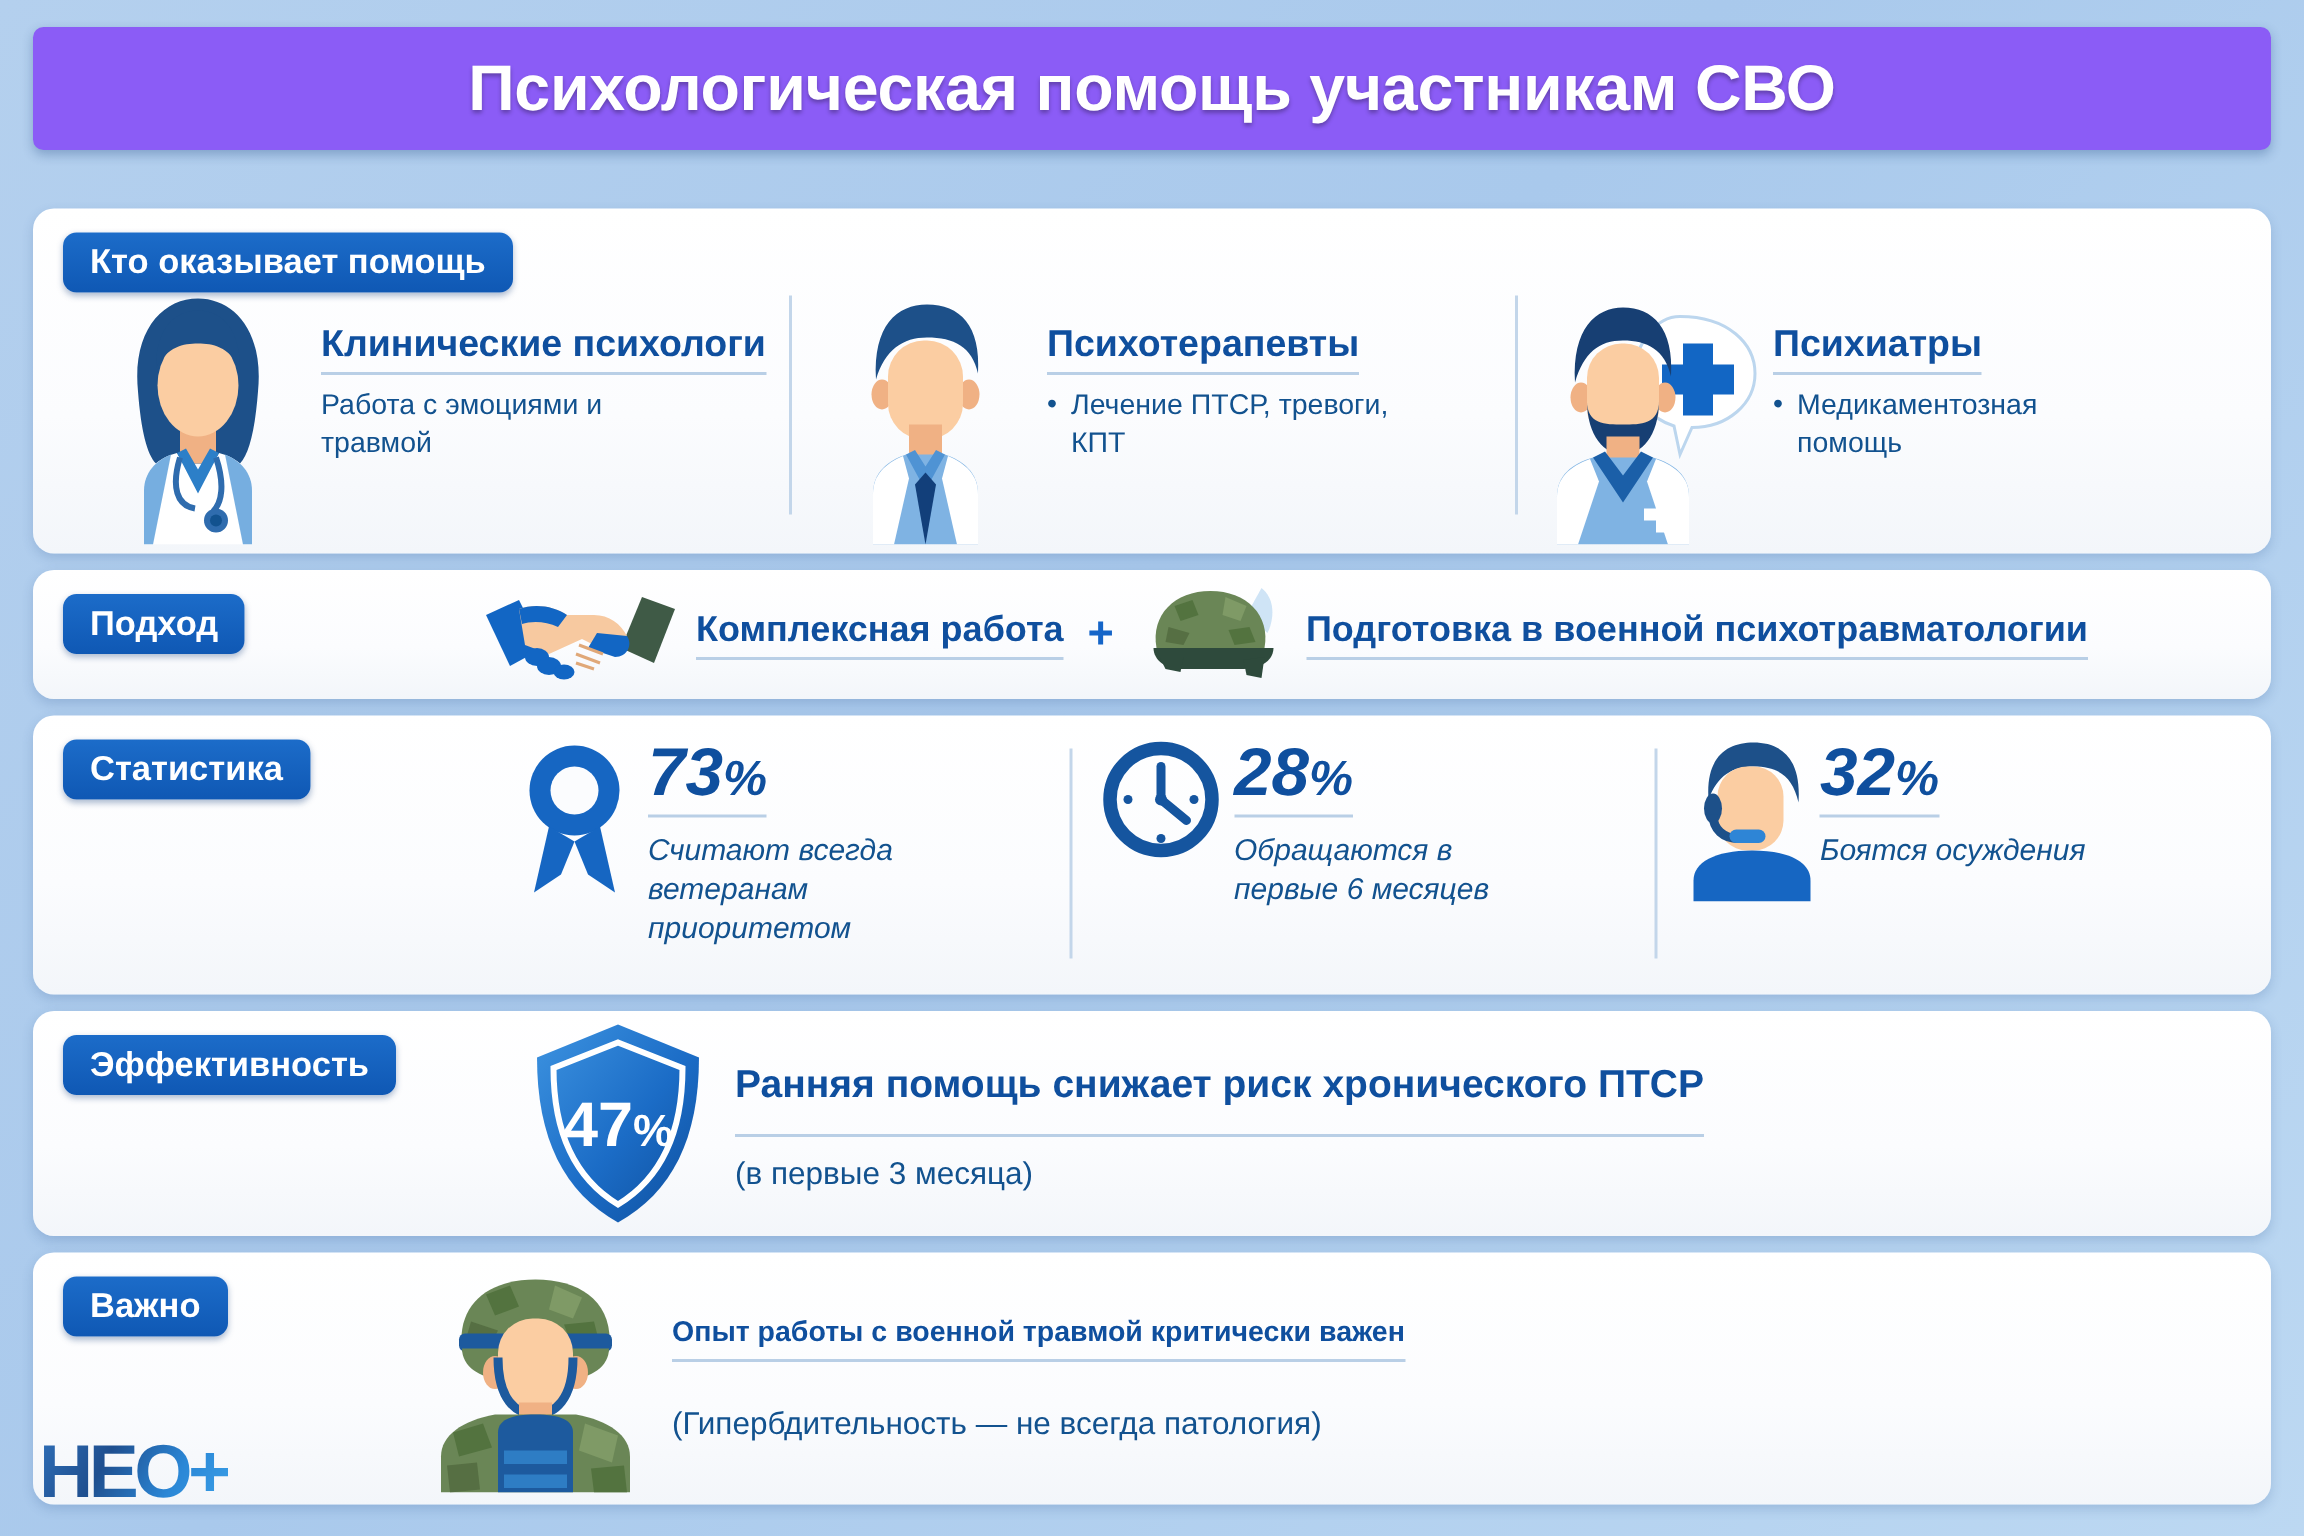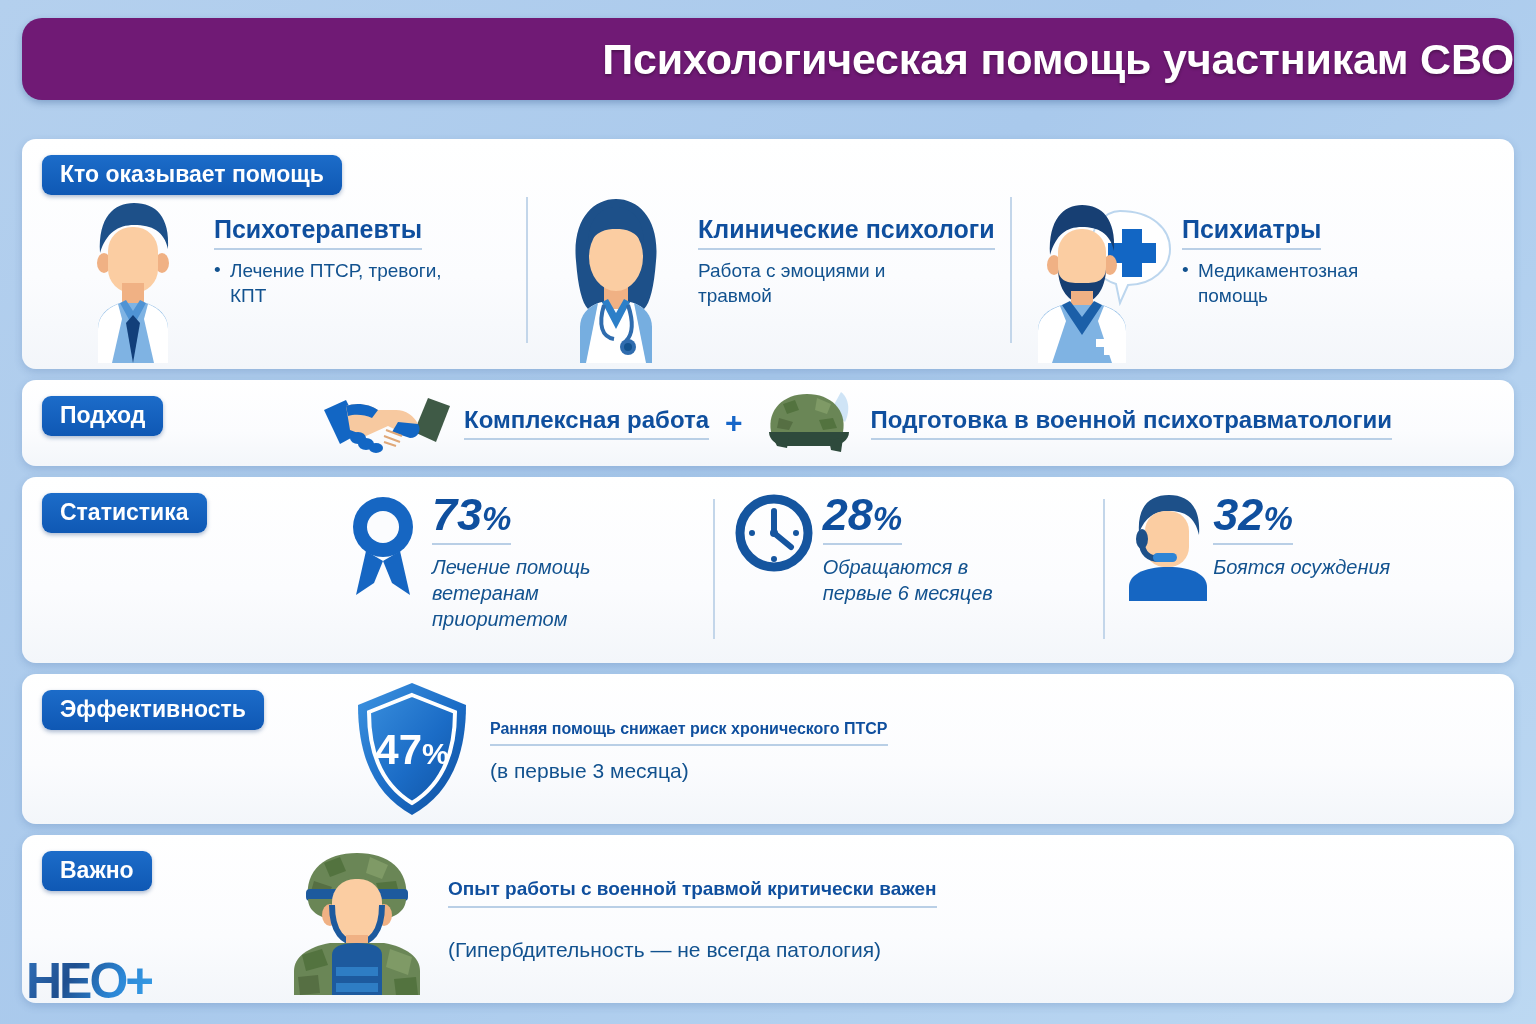--- a/index.html
+++ b/index.html
@@ -23,25 +23,25 @@
     padding: 18px 22px 22px 22px;
     display: flex;
     flex-direction: column;
     gap: 11px;
     position: relative;
   }
 
   
   .header-bar {
     height: 82px;
-    background: #701a75;
-    border-radius: 20px;
+    background: #8b5cf6;
+    border-radius: 7px;
     display: flex;
     align-items: center;
-    justify-content: flex-end;
+    justify-content: center;
     box-shadow: 0 3px 7px rgba(20,60,120,0.30);
     flex: 0 0 auto;
   }
   .header-title {
     color: #ffffff;
     font-size: 43px;
     font-weight: bold;
     letter-spacing: -0.2px;
     text-shadow: 0 2px 3px rgba(0,0,0,0.30);
     white-space: nowrap;
@@ -195,24 +195,24 @@
   .effect-row {
     position: absolute;
     left: 330px; right: 20px; top: 0; bottom: 0;
     display: flex;
     align-items: center;
     gap: 18px;
   }
   .e-texts { padding-top: 4px; }
   .e-main {
     color: #0f4f9e;
-    font-size: 16px;
+    font-size: 26px;
     font-weight: bold;
     border-bottom: 2px solid #b9cfe6;
-    padding-bottom: 6px;
+    padding-bottom: 18px;
     display: inline-block;
     white-space: nowrap;
   }
   .e-note {
     color: #12528f;
     font-size: 21px;
     margin-top: 13px;
   }
 
   
@@ -271,49 +271,20 @@
 
   <div class="card s-providers">
     <div class="badge">Кто оказывает помощь</div>
 
     <div class="providers-row">
 
       <div class="provider">
         <div class="art">
           <svg viewBox="0 0 152 176" width="152" height="176">
 
-            <path d="M44 66 C42 30 58 16 78 16 C100 16 114 30 112 62 C108 44 96 38 78 38 C62 38 50 46 44 66Z" fill="#1d5089"></path>
-
-            <ellipse cx="48" cy="76" rx="7" ry="10" fill="#f0b184"></ellipse>
-            <ellipse cx="106" cy="76" rx="7" ry="10" fill="#f0b184"></ellipse>
-
-            <rect x="52" y="40" width="50" height="66" rx="24" fill="#fbcda2"></rect>
-
-            <rect x="66" y="96" width="22" height="26" fill="#f0b184"></rect>
-
-            <path d="M42 176 L42 142 C42 128 52 120 64 116 L90 116 C102 120 112 128 112 142 L112 176 Z" fill="#7fb3e3"></path>
-
-            <path d="M42 176 L42 142 C42 130 50 122 62 117 L66 132 L56 176 Z" fill="#ffffff"></path>
-            <path d="M112 176 L112 142 C112 130 104 122 92 117 L88 132 L98 176 Z" fill="#ffffff"></path>
-
-            <path d="M64 116 L77 140 L90 116 L84 113 L77 124 L70 113 Z" fill="#4f93d4"></path>
-
-            <path d="M77 128 L70 136 L77 176 L84 136 Z" fill="#123f7a"></path>
-          </svg>
-        </div>
-        <div class="txt">
-          <div class="p-title">Психотерапевты</div>
-          <div class="p-sub bullet">Лечение ПТСР, тревоги, КПТ</div>
-        </div>
-      </div>
-
-      <div class="provider">
-        <div class="art">
-          <svg viewBox="0 0 152 176" width="152" height="176">
-
             <path d="M36 74 C32 34 52 12 76 12 C100 12 120 34 116 74 C114 100 110 116 104 122 L48 122 C42 116 38 100 36 74Z" fill="#1d5089"></path>
 
             <rect x="64" y="92" width="24" height="30" fill="#f0b184"></rect>
 
             <ellipse cx="76" cy="70" rx="27" ry="34" fill="#fbcda2"></ellipse>
 
             <path d="M48 58 C48 30 62 20 76 20 C90 20 104 30 104 58 C96 44 86 42 76 42 C66 42 56 44 48 58Z" fill="#1d5089"></path>
 
             <path d="M40 176 L40 140 C40 126 50 118 62 115 L76 140 L90 115 C102 118 112 126 112 140 L112 176 Z" fill="#ffffff"></path>
 
@@ -324,20 +295,49 @@
 
             <path d="M64 118 C58 138 62 150 74 152" stroke="#2f6cae" stroke-width="4" fill="none"></path>
             <path d="M88 118 C94 136 92 148 86 154" stroke="#2f6cae" stroke-width="4" fill="none"></path>
             <circle cx="88" cy="160" r="8" fill="#2f6cae"></circle>
             <circle cx="88" cy="160" r="4" fill="#12528f"></circle>
           </svg>
         </div>
         <div class="txt">
           <div class="p-title">Клинические психологи</div>
           <div class="p-sub">Работа с эмоциями и травмой</div>
+        </div>
+      </div>
+
+      <div class="provider">
+        <div class="art">
+          <svg viewBox="0 0 152 176" width="152" height="176">
+
+            <path d="M44 66 C42 30 58 16 78 16 C100 16 114 30 112 62 C108 44 96 38 78 38 C62 38 50 46 44 66Z" fill="#1d5089"></path>
+
+            <ellipse cx="48" cy="76" rx="7" ry="10" fill="#f0b184"></ellipse>
+            <ellipse cx="106" cy="76" rx="7" ry="10" fill="#f0b184"></ellipse>
+
+            <rect x="52" y="40" width="50" height="66" rx="24" fill="#fbcda2"></rect>
+
+            <rect x="66" y="96" width="22" height="26" fill="#f0b184"></rect>
+
+            <path d="M42 176 L42 142 C42 128 52 120 64 116 L90 116 C102 120 112 128 112 142 L112 176 Z" fill="#7fb3e3"></path>
+
+            <path d="M42 176 L42 142 C42 130 50 122 62 117 L66 132 L56 176 Z" fill="#ffffff"></path>
+            <path d="M112 176 L112 142 C112 130 104 122 92 117 L88 132 L98 176 Z" fill="#ffffff"></path>
+
+            <path d="M64 116 L77 140 L90 116 L84 113 L77 124 L70 113 Z" fill="#4f93d4"></path>
+
+            <path d="M77 128 L70 136 L77 176 L84 136 Z" fill="#123f7a"></path>
+          </svg>
+        </div>
+        <div class="txt">
+          <div class="p-title">Психотерапевты</div>
+          <div class="p-sub bullet">Лечение ПТСР, тревоги, КПТ</div>
         </div>
       </div>
 
       <div class="provider">
         <div class="art">
           <svg viewBox="0 0 160 176" width="160" height="176">
 
             <path d="M96 24 C128 24 146 42 146 62 C146 82 128 98 104 98 L96 116 L92 97 C76 92 66 79 66 62 C66 42 80 24 96 24Z" fill="#ffffff" stroke="#bcd6ee" stroke-width="2"></path>
 
             <path d="M98 42 h20 v14 h14 v20 h-14 v14 h-20 v-14 h-14 v-20 h14 z" fill="#1266c4"></path>
@@ -415,21 +415,21 @@
         <div class="art">
           <svg viewBox="0 0 78 110" width="78" height="110">
             <circle cx="39" cy="36" r="30" fill="#1666c2"></circle>
             <circle cx="39" cy="36" r="16" fill="#fbfcfe"></circle>
             <path d="M22 60 L12 104 L30 92 L39 70 Z" fill="#1666c2"></path>
             <path d="M56 60 L66 104 L48 92 L39 70 Z" fill="#1666c2"></path>
           </svg>
         </div>
         <div class="txt">
           <div class="stat-value"><span>73</span><span class="pct">%</span></div>
-          <div class="stat-label">Лечение помощь ветеранам приоритетом</div>
+          <div class="stat-label">Считают всегда ветеранам приоритетом</div>
         </div>
       </div>
 
       <div class="stat">
         <div class="art">
           <svg viewBox="0 0 78 110" width="78" height="110">
             <circle cx="39" cy="42" r="34" fill="none" stroke="#15559f" stroke-width="9"></circle>
             <circle cx="39" cy="42" r="4" fill="#15559f"></circle>
             <path d="M39 42 L39 20" stroke="#15559f" stroke-width="6" stroke-linecap="round"></path>
             <path d="M39 42 L56 56" stroke="#15559f" stroke-width="6" stroke-linecap="round"></path>

